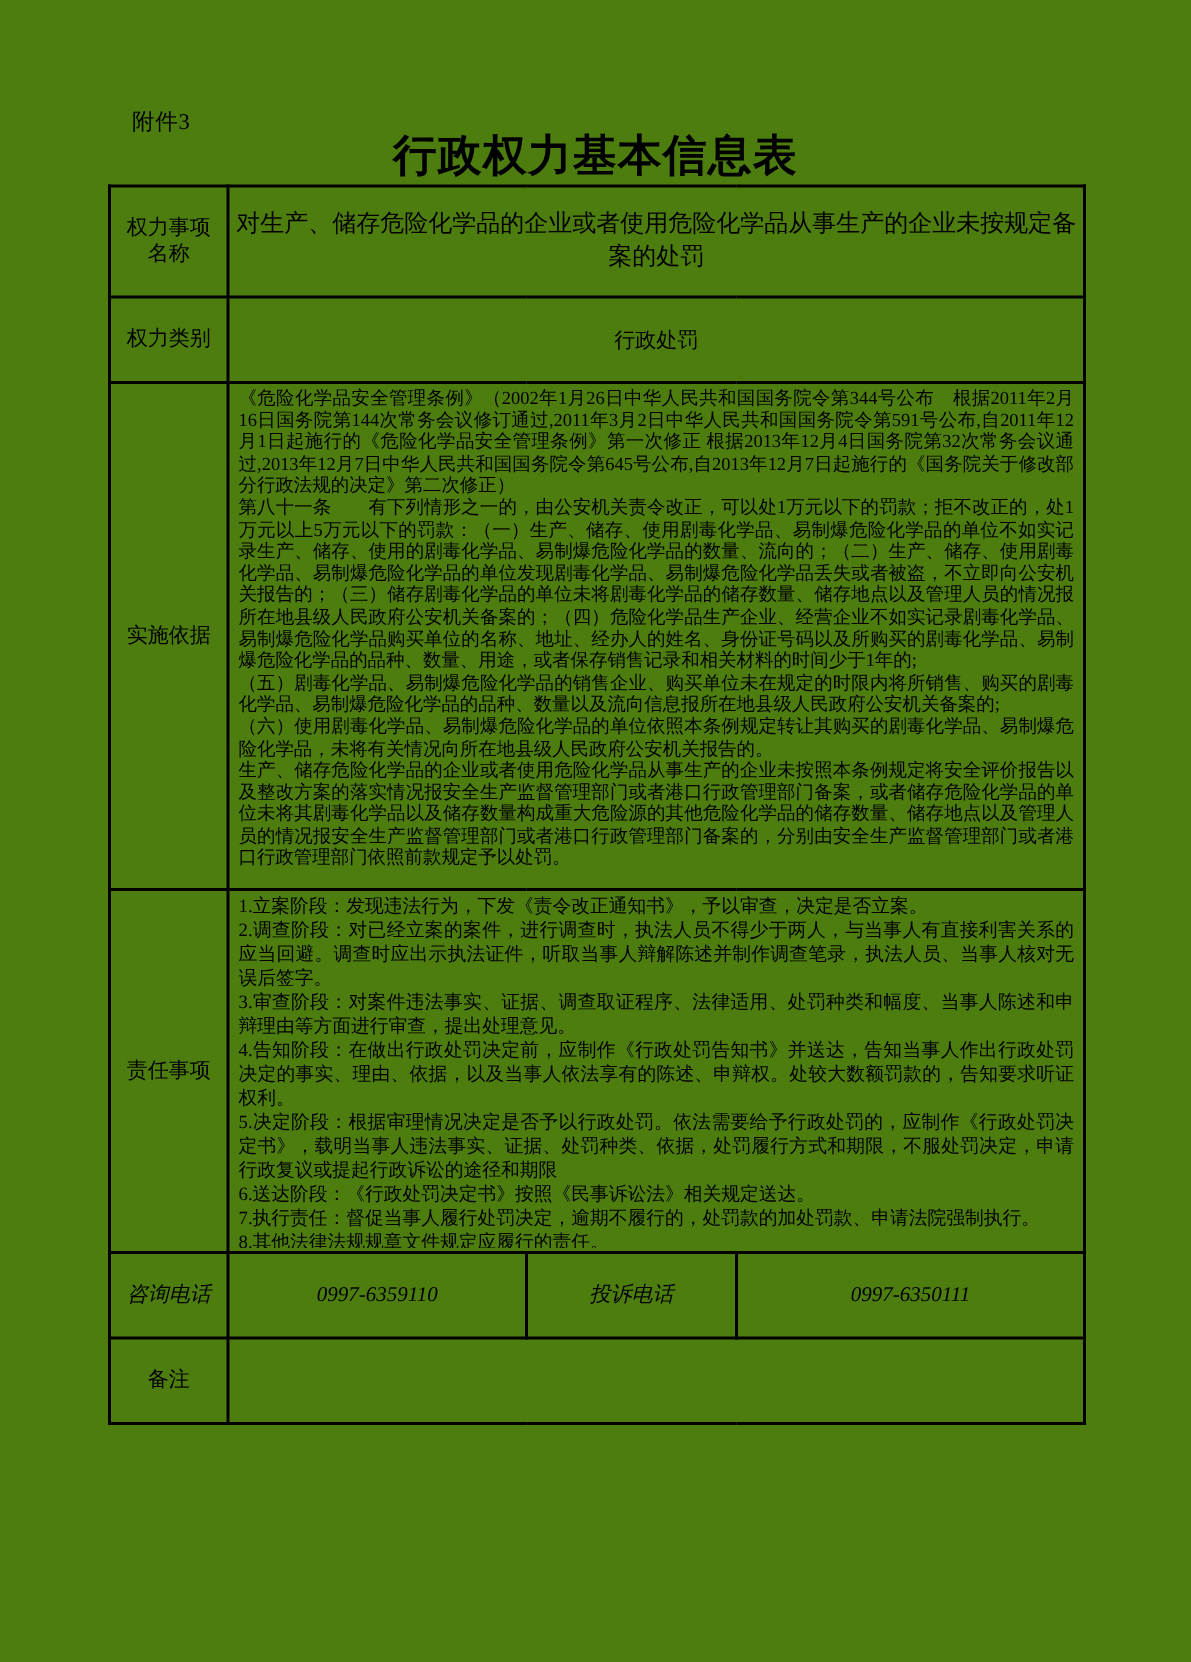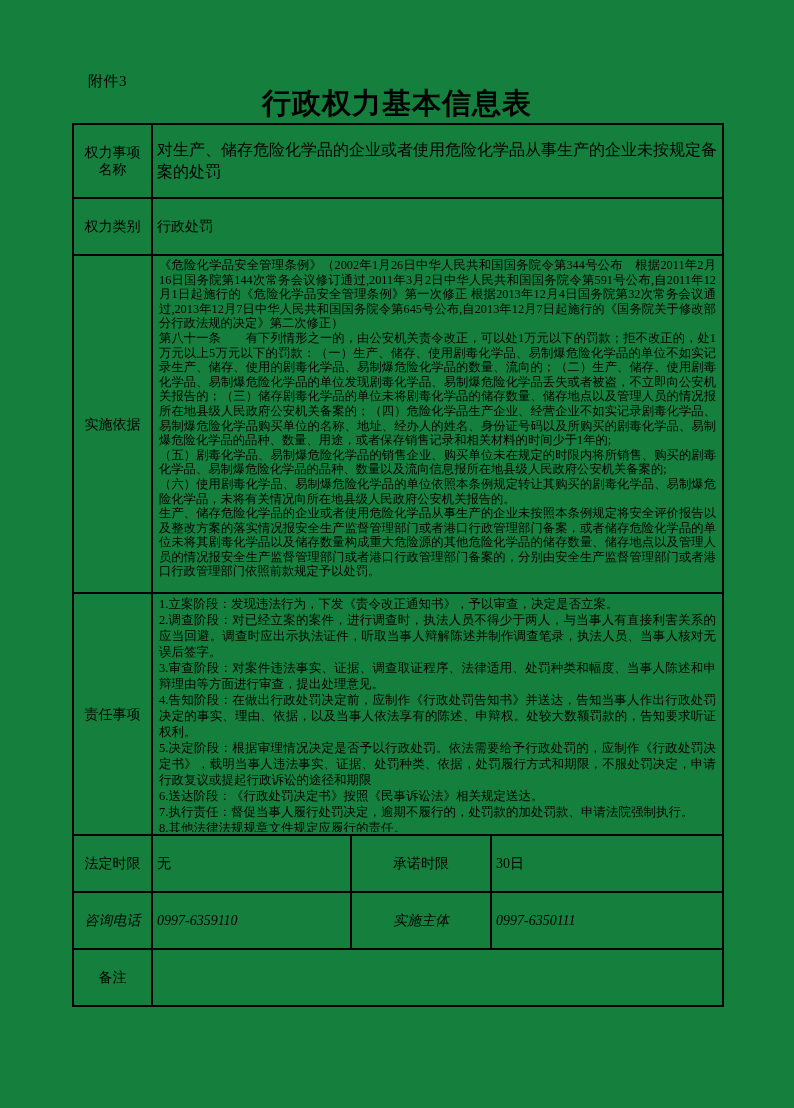--- a/index.html
+++ b/index.html
@@ -4,39 +4,39 @@
 <style>
   * { margin:0; padding:0; box-sizing:border-box; }
   html,body { background:#ffffff; }
   body {
     width:794px; height:1108px;
     font-family:"Liberation Serif","DejaVu Serif",serif;
     color:#000;
     position:relative;
     overflow:hidden;
   }
-  .page { position:absolute; left:0; top:0; width:794px; height:1108px; background:#15803d; }
+  .page { position:absolute; left:0; top:0; width:794px; height:1108px; background:#4d7c0f; }
   .attachment {
     position:absolute; left:88px; top:72px;
     font-size:15px; letter-spacing:0.5px;
   }
   .doc-title {
     position:absolute; left:0; top:84px; width:100%;
     text-align:center; font-size:29px; font-weight:bold; letter-spacing:1px;
   }
   table.info-table {
     position:absolute; left:72px; top:123px;
     width:650px; border-collapse:collapse; table-layout:fixed;
   }
   td { border:2px solid #000; vertical-align:middle; }
   td.lbl {
     text-align:center; font-size:14px; line-height:17px; padding:19px 2px;
   }
   .prewrap { white-space:pre-line; }
-  td.vcenter { text-align:left; font-size:14px; padding:1px 4px; }
+  td.vcenter { text-align:center; font-size:14px; padding:1px 4px; }
   td.v-item-name { font-size:16px; line-height:22px; }
   td.v-long {
     text-align:justify; padding:2px 6px; vertical-align:middle;
   }
   .clip { overflow:hidden; white-space:pre-line; }
   .basis-text  { font-size:12.3px; line-height:14.6px; height:332px; }
   .duties-text { font-size:12.5px; line-height:16px;  height:236px;font-family:Liberation Serif, serif; }
   tr.r-item-name { height:44px; }
   tr.r-category  { height:26px;margin-left:11px; }
   tr.r-basis     { height:336px; }
@@ -98,31 +98,25 @@
 5.决定阶段：根据审理情况决定是否予以行政处罚。依法需要给予行政处罚的，应制作《行政处罚决定书》，载明当事人违法事实、证据、处罚种类、依据，处罚履行方式和期限，不服处罚决定，申请行政复议或提起行政诉讼的途径和期限
 6.送达阶段：《行政处罚决定书》按照《民事诉讼法》相关规定送达。
 7.执行责任：督促当事人履行处罚决定，逾期不履行的，处罚款的加处罚款、申请法院强制执行。
 8.其他法律法规规章文件规定应履行的责任。</div>
       </td>
     </tr>
 
 
 
 
-    <tr class="r-time">
-      <td class="lbl">法定时限</td>
-      <td class="vcenter">无</td>
-      <td class="lbl">承诺时限</td>
-      <td class="vcenter">30日</td>
-    </tr>
 
     <tr class="r-phone">
       <td class="lbl">咨询电话</td>
       <td class="vcenter">0997-6359110</td>
-      <td class="lbl">实施主体</td>
+      <td class="lbl">投诉电话</td>
       <td class="vcenter">0997-6350111</td>
     </tr>
 
     <tr class="r-remarks">
       <td class="lbl">备注</td>
       <td class="vcenter" colspan="3"></td>
     </tr>
 
   </tbody>
     </table>

